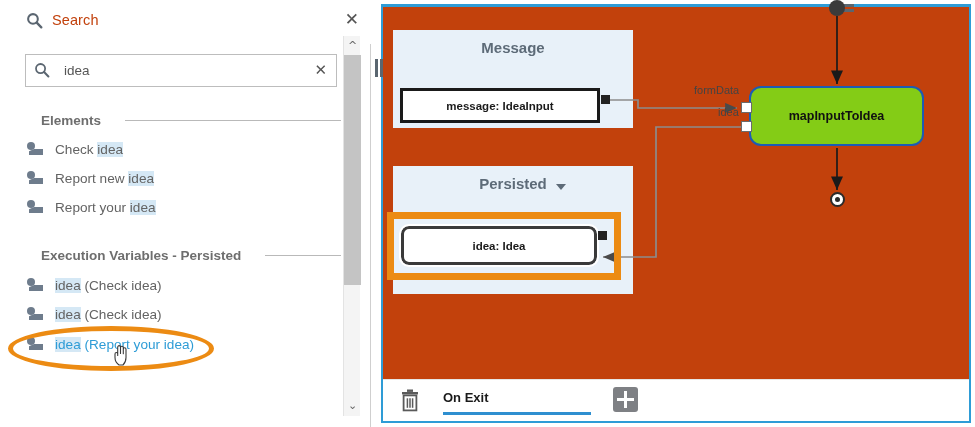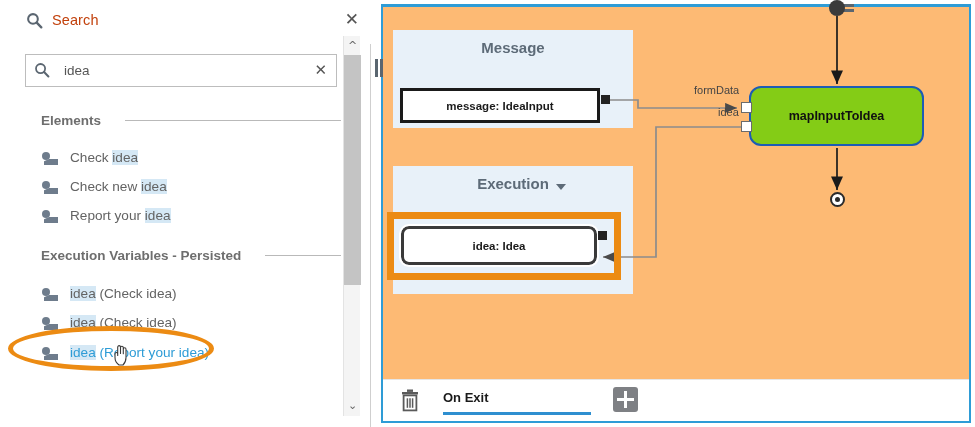--- a/index.html
+++ b/index.html
@@ -60,22 +60,22 @@
     font-size: 13.5px; font-weight: bold; color: #6e6e6e; white-space: nowrap;
   }
   .group-head .gh-rule {
     flex: 1 1 auto; height: 1px; background: #b9b9b9;
   }
   #grp-elements { top: 111px; }
   #grp-vars { top: 246px; }
 
   
   .res-row {
-    position: absolute; left: 42px; width: 310px; height: 23px;
-    display: flex; align-items: flex-end; cursor: pointer;
+    position: absolute; left: 27px; width: 310px; height: 23px;
+    display: flex; align-items: flex-start; cursor: pointer;
   }
   .res-row .rl {
     font-size: 13.6px; color: #636363; margin-left: 11px; white-space: nowrap;
   }
   .res-row .rl .hl { background: #d5e8f5; color: #636363; }
   .res-row.hovered .rl { color: #2e9cd6; }
   .res-row.hovered .rl .hl { background: #d5e8f5; color: #2e9cd6; }
 
   
   .ico-user { position: relative; width: 17px; height: 13px; flex: 0 0 17px; }
@@ -119,21 +119,21 @@
   }
 
   
   #cursor-hand {
     position: absolute; left: 112px; top: 343px; width: 20px; height: 24px;
   }
 
   
   #diagram-panel {
     position: absolute; left: 381px; top: 4px; width: 590px; height: 419px;
-    border: 2px solid #2e9cd6; border-top-width: 3px; background: #fdba74;
+    border: 2px solid #2e9cd6; border-top-width: 3px; background: #c2410c;
   }
   #drag-handle-top {
     position: absolute; left: 449px; top: -3px; width: 22px; height: 9px;
   }
   #drag-handle-top .b {
     position: absolute; left: 0; width: 22px; height: 3px; background: #5a6670;
   }
   #drag-handle-top .b1 { top: 0; }
   #drag-handle-top .b2 { top: 5px; }
 
@@ -278,21 +278,21 @@
           <i class="head"></i>
           <i class="body"></i>
         </span>
       <span class="rl"><span>Check </span><span class="hl">idea</span><span></span></span>
     </div>
     <div class="res-row" style="top:171px">
       <span class="ico-user">
           <i class="head"></i>
           <i class="body"></i>
         </span>
-      <span class="rl"><span>Check new </span><span class="hl">idea</span><span></span></span>
+      <span class="rl"><span>Report new </span><span class="hl">idea</span><span></span></span>
     </div>
     <div class="res-row" style="top:200px">
       <span class="ico-user">
           <i class="head"></i>
           <i class="body"></i>
         </span>
       <span class="rl"><span>Report your </span><span class="hl">idea</span><span></span></span>
     </div>
 
     <div class="group-head" id="grp-vars">
@@ -338,21 +338,21 @@
     <div id="drag-handle-left">
       <i class="b b1"></i>
         <i class="b b2"></i>
     </div>
 
     <div class="lane" id="lane-message">
       <div class="lane-title">Message</div>
     </div>
 
     <div class="lane" id="lane-persisted">
-      <div class="lane-title">Execution</div>
+      <div class="lane-title">Persisted</div>
       <div class="lane-caret"></div>
     </div>
 
     <div id="bottom-bar">
       <div id="btn-trash">
         <svg width="22" height="24" viewBox="0 0 22 24">
           <rect x="3" y="3" width="16" height="2.4" fill="#5a5a5a"></rect>
           <rect x="8" y="0.5" width="6" height="2.4" fill="#5a5a5a"></rect>
           <rect x="4.6" y="6.4" width="12.8" height="15" fill="none" stroke="#5a5a5a" stroke-width="1.8"></rect>
           <line x1="8.4" y1="9.3" x2="8.4" y2="18.8" stroke="#5a5a5a" stroke-width="1.5"></line>

